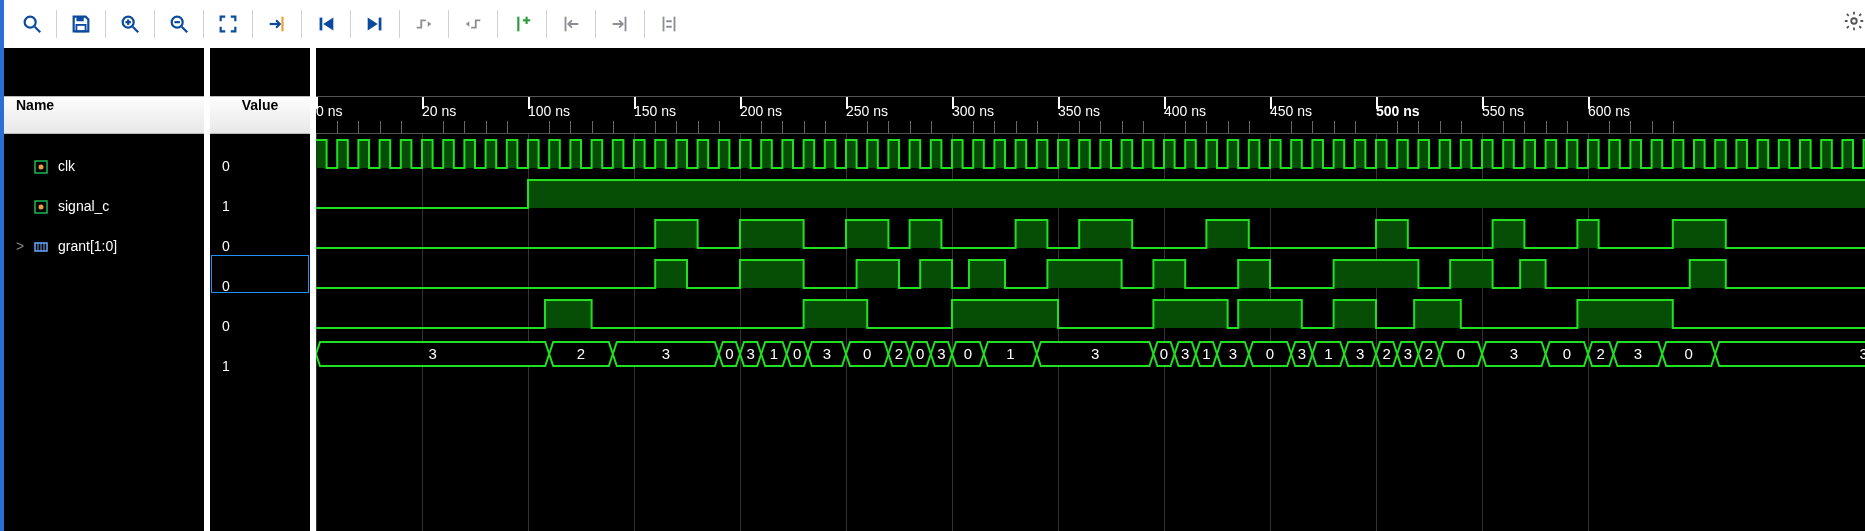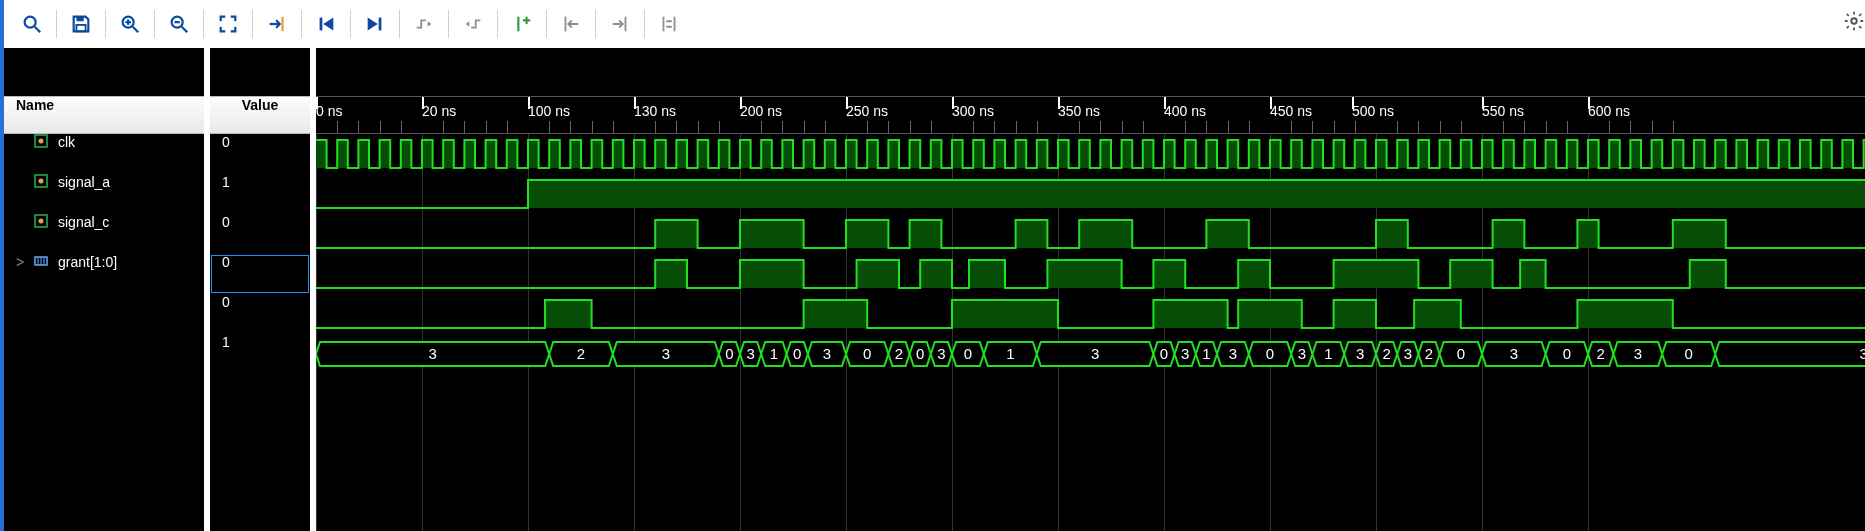--- a/index.html
+++ b/index.html
@@ -16,21 +16,21 @@
 
 .name-col{width:200px;border-right:6px solid #fff;display:flex;flex-direction:column;background:#000}
 .value-col{width:100px;border-right:6px solid #fff;display:flex;flex-direction:column;background:#000}
 .wave-col{flex:1;display:flex;flex-direction:column;background:#000;position:relative}
 
 .blank-strip{height:48px;background:#000}
 .header-strip{height:36px;background:linear-gradient(#fdfdfd,#e8e8e8);border-top:1px solid #bbb;border-bottom:1px solid #bbb;display:flex;align-items:flex-start;font-weight:bold;color:#000;padding:0 12px}
 .value-col .header-strip{justify-content:center}
 
 .rows{flex:1;background:#000;position:relative}
-.sig-row{height:40px;display:flex;align-items:flex-start;padding:0 12px;color:#fff;position:relative}
+.sig-row{height:40px;display:flex;align-items:flex-end;padding:0 12px;color:#fff;position:relative}
 .sig-row.sel{outline:1px solid #1e90ff;outline-offset:-2px}
 .sig-row .exp{width:14px;display:inline-block;color:#888;margin-right:4px}
 .sig-row .ico{width:18px;display:inline-flex;align-items:center;margin-right:6px}
 .sig-row .ico svg{width:14px;height:14px}
 .value-col .sig-row{padding:0 12px}
 
 
 .wave-col .blank-strip{background:#000}
 .ruler{height:36px;background:#000;color:#fff;position:relative;border-top:1px solid #555;border-bottom:1px solid #555}
 .ruler .tick{position:absolute;top:0;height:100%;padding-top:6px;font-size:14px;white-space:nowrap}
@@ -170,30 +170,20 @@
       <div class="rows" id="name-rows">
           <div class="sig-row">
             <span class="exp"></span>
             <span class="ico">
               <svg viewBox="0 0 14 14">
                 <rect x="1" y="1" width="12" height="12" fill="none" stroke="#1db954" stroke-width="1.5"></rect>
                 <circle cx="7" cy="7" r="2.5" fill="#e8a23c"></circle>
               </svg>
             </span>
             <span>clk</span>
-          </div>
-          <div class="sig-row">
-            <span class="exp"></span>
-            <span class="ico">
-              <svg viewBox="0 0 14 14">
-                <rect x="1" y="1" width="12" height="12" fill="none" stroke="#1db954" stroke-width="1.5"></rect>
-                <circle cx="7" cy="7" r="2.5" fill="#e8a23c"></circle>
-              </svg>
-            </span>
-            <span>signal_a</span>
           </div>
           <div class="sig-row">
             <span class="exp"></span>
             <span class="ico">
               <svg viewBox="0 0 14 14">
                 <rect x="1" y="1" width="12" height="12" fill="none" stroke="#1db954" stroke-width="1.5"></rect>
                 <circle cx="7" cy="7" r="2.5" fill="#e8a23c"></circle>
               </svg>
             </span>
             <span>signal_c</span>
@@ -239,21 +229,21 @@
           <div class="tick" style="left: 106px;">20 ns</div>
           <div class="minor" style="left: 127.2px;"></div>
           <div class="minor" style="left: 148.4px;"></div>
           <div class="minor" style="left: 169.6px;"></div>
           <div class="minor" style="left: 190.8px;"></div>
           <div class="tick" style="left: 212px;">100 ns</div>
           <div class="minor" style="left: 233.2px;"></div>
           <div class="minor" style="left: 254.4px;"></div>
           <div class="minor" style="left: 275.6px;"></div>
           <div class="minor" style="left: 296.8px;"></div>
-          <div class="tick" style="left: 318px;">130 ns</div>
+          <div class="tick" style="left: 318px;">150 ns</div>
           <div class="minor" style="left: 339.2px;"></div>
           <div class="minor" style="left: 360.4px;"></div>
           <div class="minor" style="left: 381.6px;"></div>
           <div class="minor" style="left: 402.8px;"></div>
           <div class="tick" style="left: 424px;">200 ns</div>
           <div class="minor" style="left: 445.2px;"></div>
           <div class="minor" style="left: 466.4px;"></div>
           <div class="minor" style="left: 487.6px;"></div>
           <div class="minor" style="left: 508.8px;"></div>
           <div class="tick" style="left: 530px;">250 ns</div>
@@ -274,21 +264,21 @@
           <div class="tick" style="left: 848px;">400 ns</div>
           <div class="minor" style="left: 869.2px;"></div>
           <div class="minor" style="left: 890.4px;"></div>
           <div class="minor" style="left: 911.6px;"></div>
           <div class="minor" style="left: 932.8px;"></div>
           <div class="tick" style="left: 954px;">450 ns</div>
           <div class="minor" style="left: 975.2px;"></div>
           <div class="minor" style="left: 996.4px;"></div>
           <div class="minor" style="left: 1017.6px;"></div>
           <div class="minor" style="left: 1038.8px;"></div>
-          <div class="tick" style="left: 1036px;">500 ns</div>
+          <div class="tick" style="left: 1060px; font-weight: bold;">500 ns</div>
           <div class="minor" style="left: 1081.2px;"></div>
           <div class="minor" style="left: 1102.4px;"></div>
           <div class="minor" style="left: 1123.6px;"></div>
           <div class="minor" style="left: 1144.8px;"></div>
           <div class="tick" style="left: 1166px;">550 ns</div>
           <div class="minor" style="left: 1187.2px;"></div>
           <div class="minor" style="left: 1208.4px;"></div>
           <div class="minor" style="left: 1229.6px;"></div>
           <div class="minor" style="left: 1250.8px;"></div>
           <div class="tick" style="left: 1272px;">600 ns</div>

